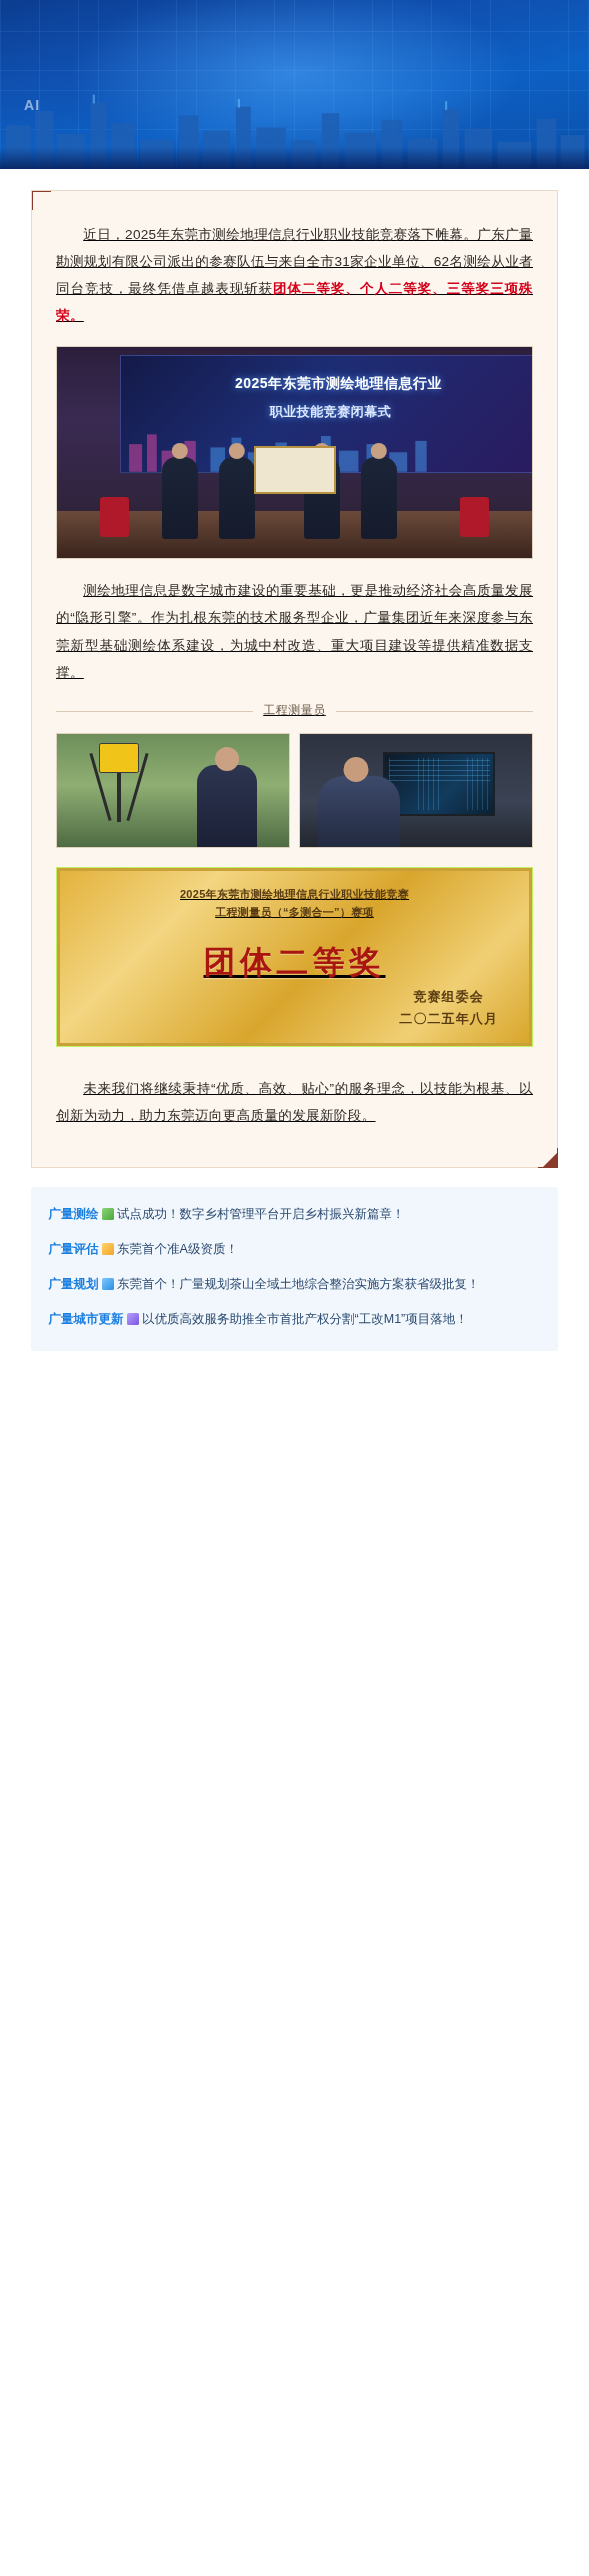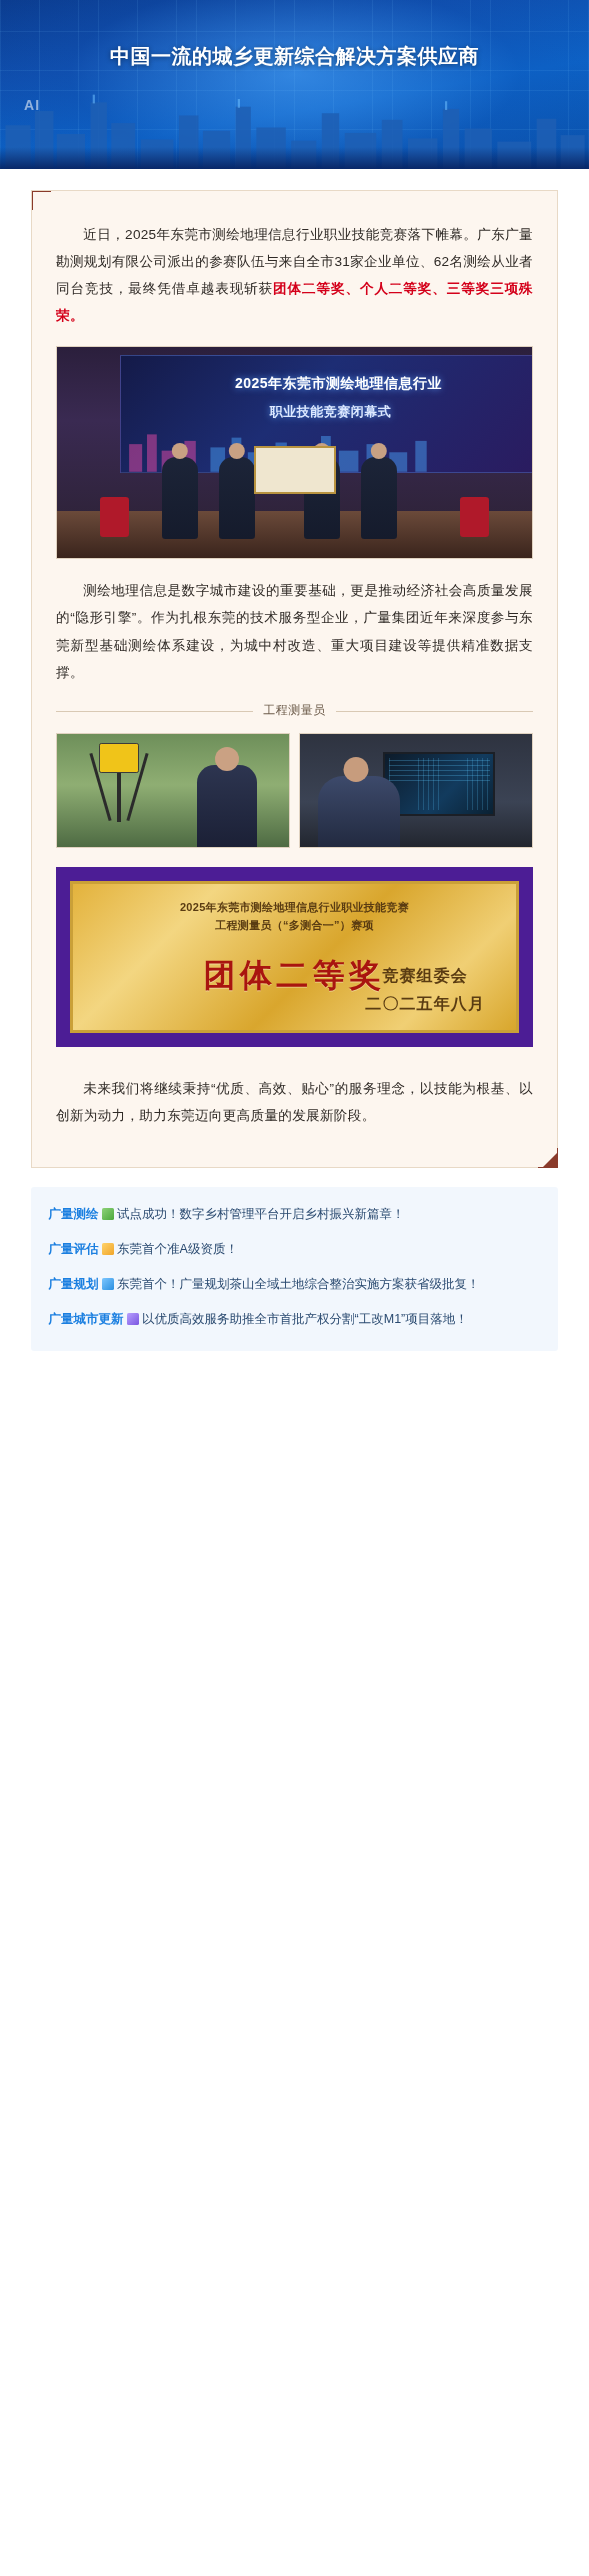--- a/index.html
+++ b/index.html
@@ -69,20 +69,21 @@
     position: absolute;
     left: 0; bottom: 0; width: 100%; height: 22px;
     background: linear-gradient(to bottom, rgba(8,40,110,0), rgba(6,30,90,.85));
     z-index: 4;
   }
 
   
   .page {
     background: #ffffff;
     padding: 21px 31px 0 31px;
+    text-decoration: underline;
   }
   .card {
     position: relative;
     background: #fdf6ef;
     border: 0.5px solid #e8d9c6;
     padding: 29.5px 24px 38px 24px;
   }
   .card::before,
   .card::after {
     content: "";
@@ -298,22 +299,22 @@
     position: absolute;
     left: 46%; top: -19.6px; transform: translateX(-50%);
     width: 25px; height: 25px; border-radius: 50%;
     background: #c79c7d;
   }
 
   
   .plaque {
     width: 100%;
     height: 180px;
-    background: #4c1d95;
-    padding: 14px;
+    background: #bef264;
+    padding: 1px;
     margin-bottom: 19px;
     position: relative;
   }
   .plaque-inner {
     width: 100%; height: 100%;
     background: linear-gradient(135deg, #e3b23c 0%, #f3d681 25%, #d9a62d 55%, #f0cf74 80%, #d8a62c 100%);
     border: 3.3px solid #caa038;
     padding: 14px 16.4px;
     position: relative;
     text-align: center;
@@ -338,21 +339,21 @@
     color: #a9150f;
     letter-spacing: 4.4px;
     margin: 18.5px 0 16.4px 0;
     text-shadow: 0 1.1px 0 rgba(255,255,255,.35);
   }
   .plaque-sign {
     position: absolute;
     right: 31px;
     bottom: 13px;
     text-align: center;
-    font-size: 16px;
+    font-size: 13px;
     color: #5a3c12;
     font-weight: bold;
     line-height: 1.7;
     letter-spacing: 1.1px;
   }
 
   
   .footer {
     background: #ffffff;
     padding: 18.5px 31px 25px 31px;
@@ -414,23 +415,20 @@
   .ico-c { background: linear-gradient(135deg,#7ec7ff,#2a8fe0); }
   .ico-d { background: linear-gradient(135deg,#b8a0ff,#7a56e0); }
 </style>
 </head>
 <body>
 
 <div class="banner">
   <div class="banner-glow"></div>
   <div class="banner-grid"></div>
 
-  <div class="banner-title-wrap">
-    <span class="banner-title">中国一流的城乡更新综合解决方案供应商</span>
-  </div>
 
   <div class="banner-ai">AI</div>
 
   <svg class="skyline" viewBox="0 0 1080 150" preserveAspectRatio="none">
     <g fill="#1e5fb4" opacity="0.85">
       <rect x="10" y="70" width="46" height="80"></rect>
       <rect x="64" y="44" width="34" height="106"></rect>
       <rect x="104" y="86" width="52" height="64"></rect>
       <rect x="166" y="28" width="30" height="122"></rect>
       <rect x="204" y="66" width="44" height="84"></rect>

